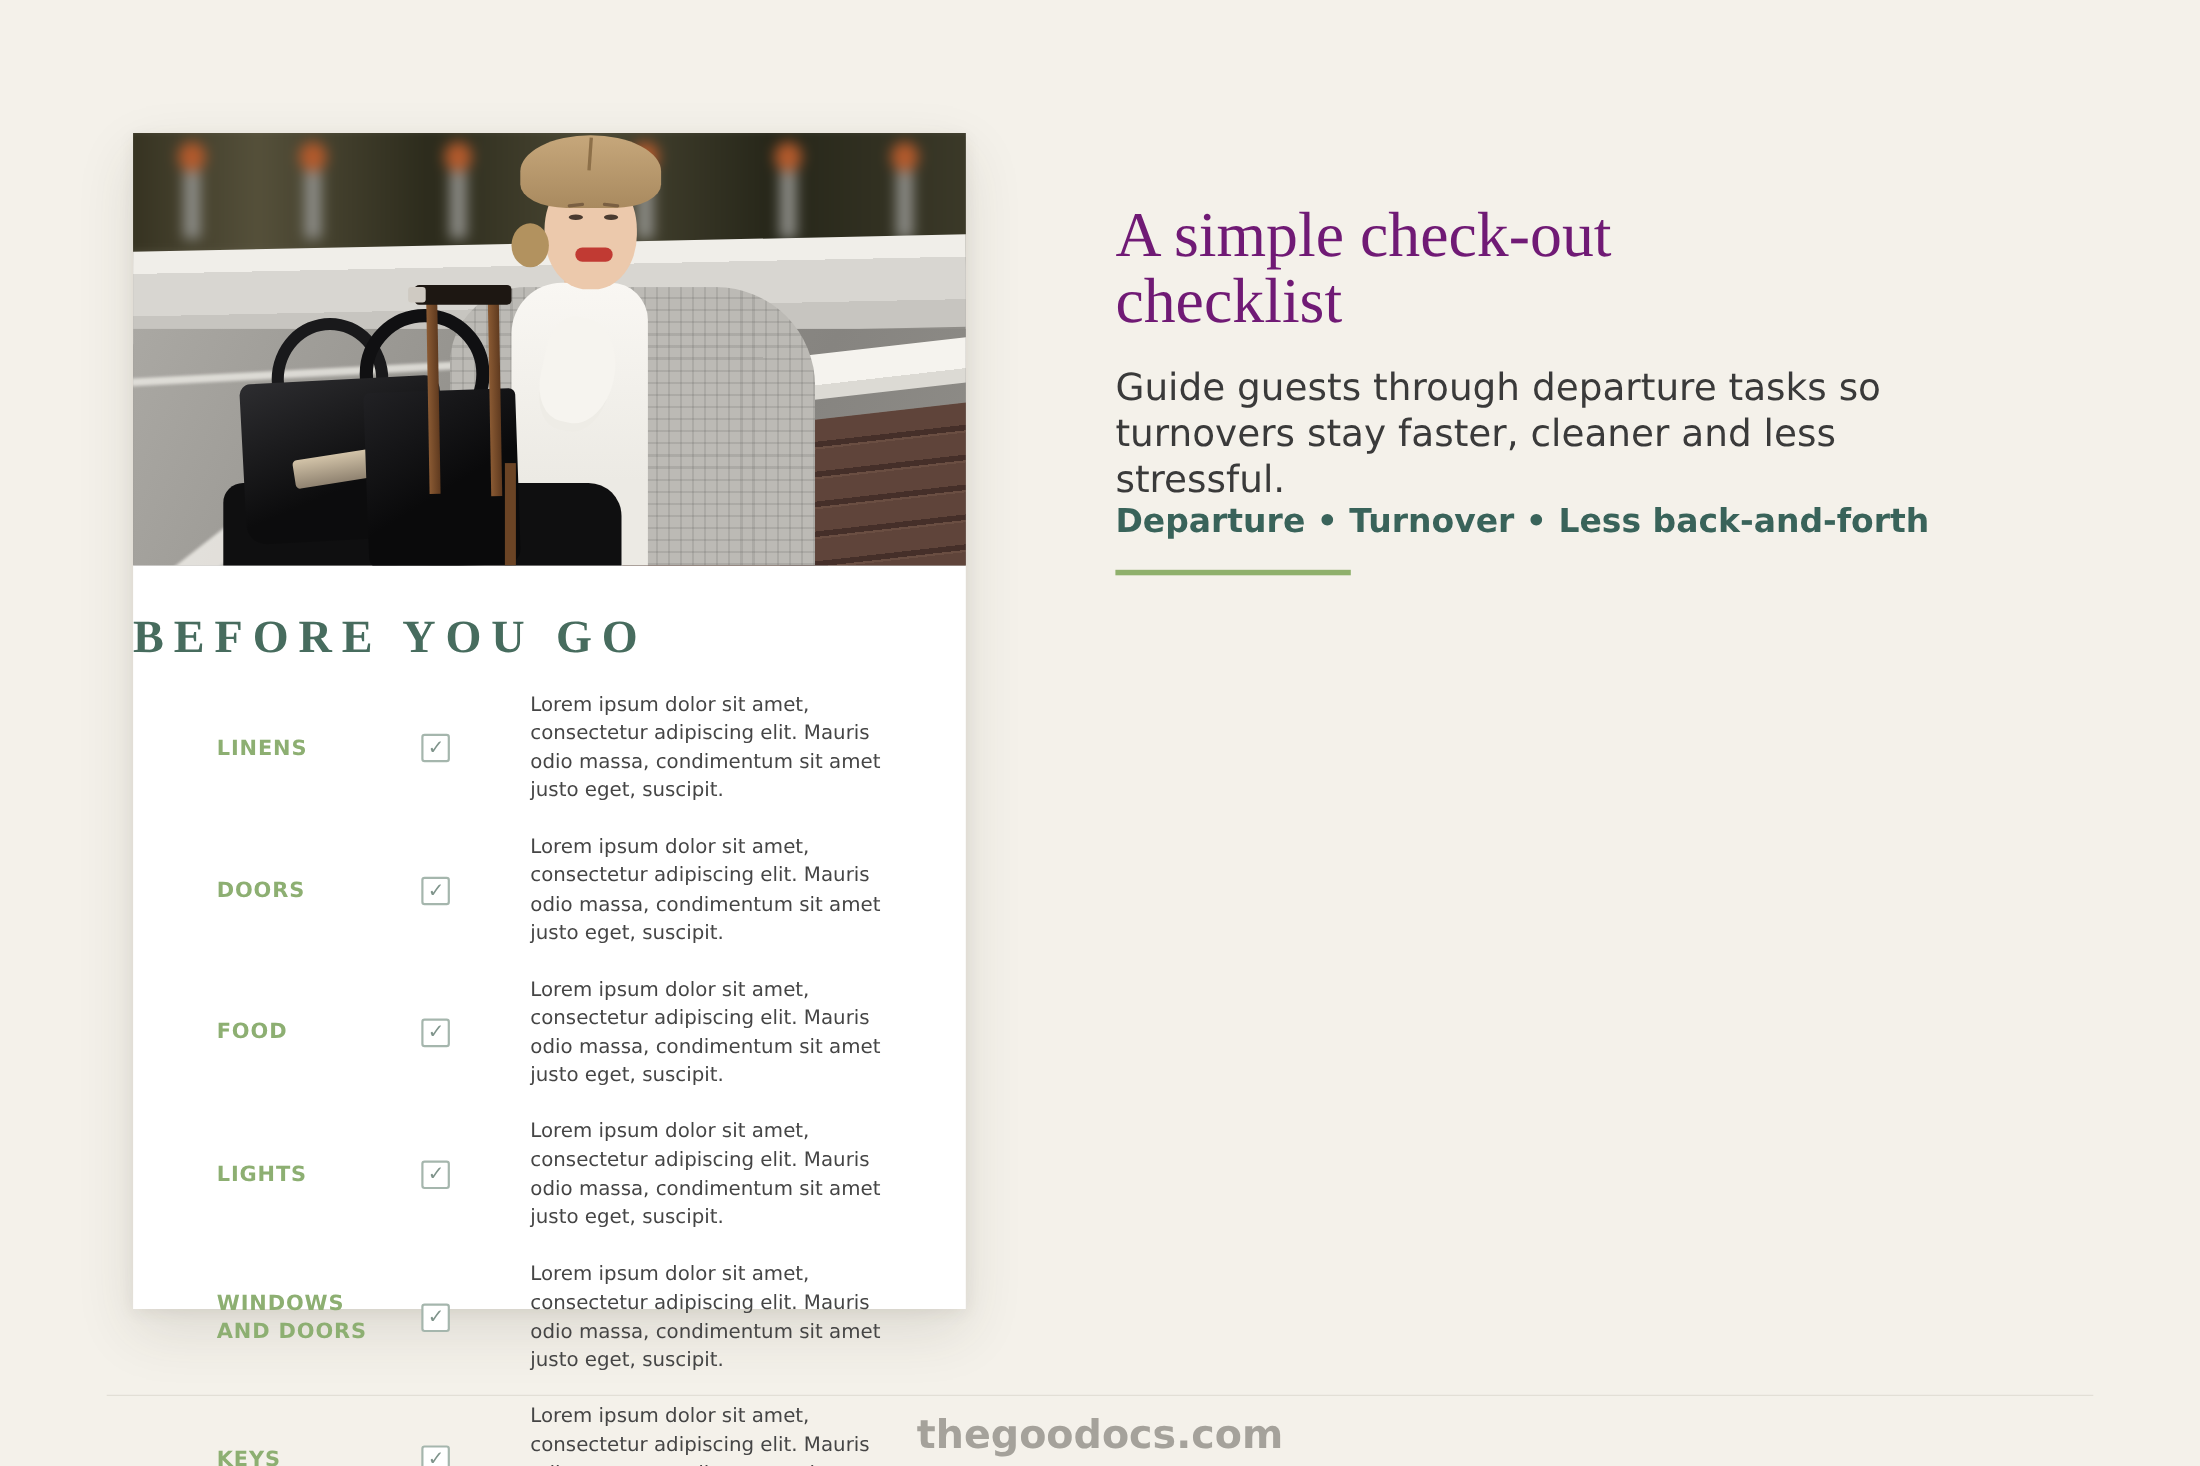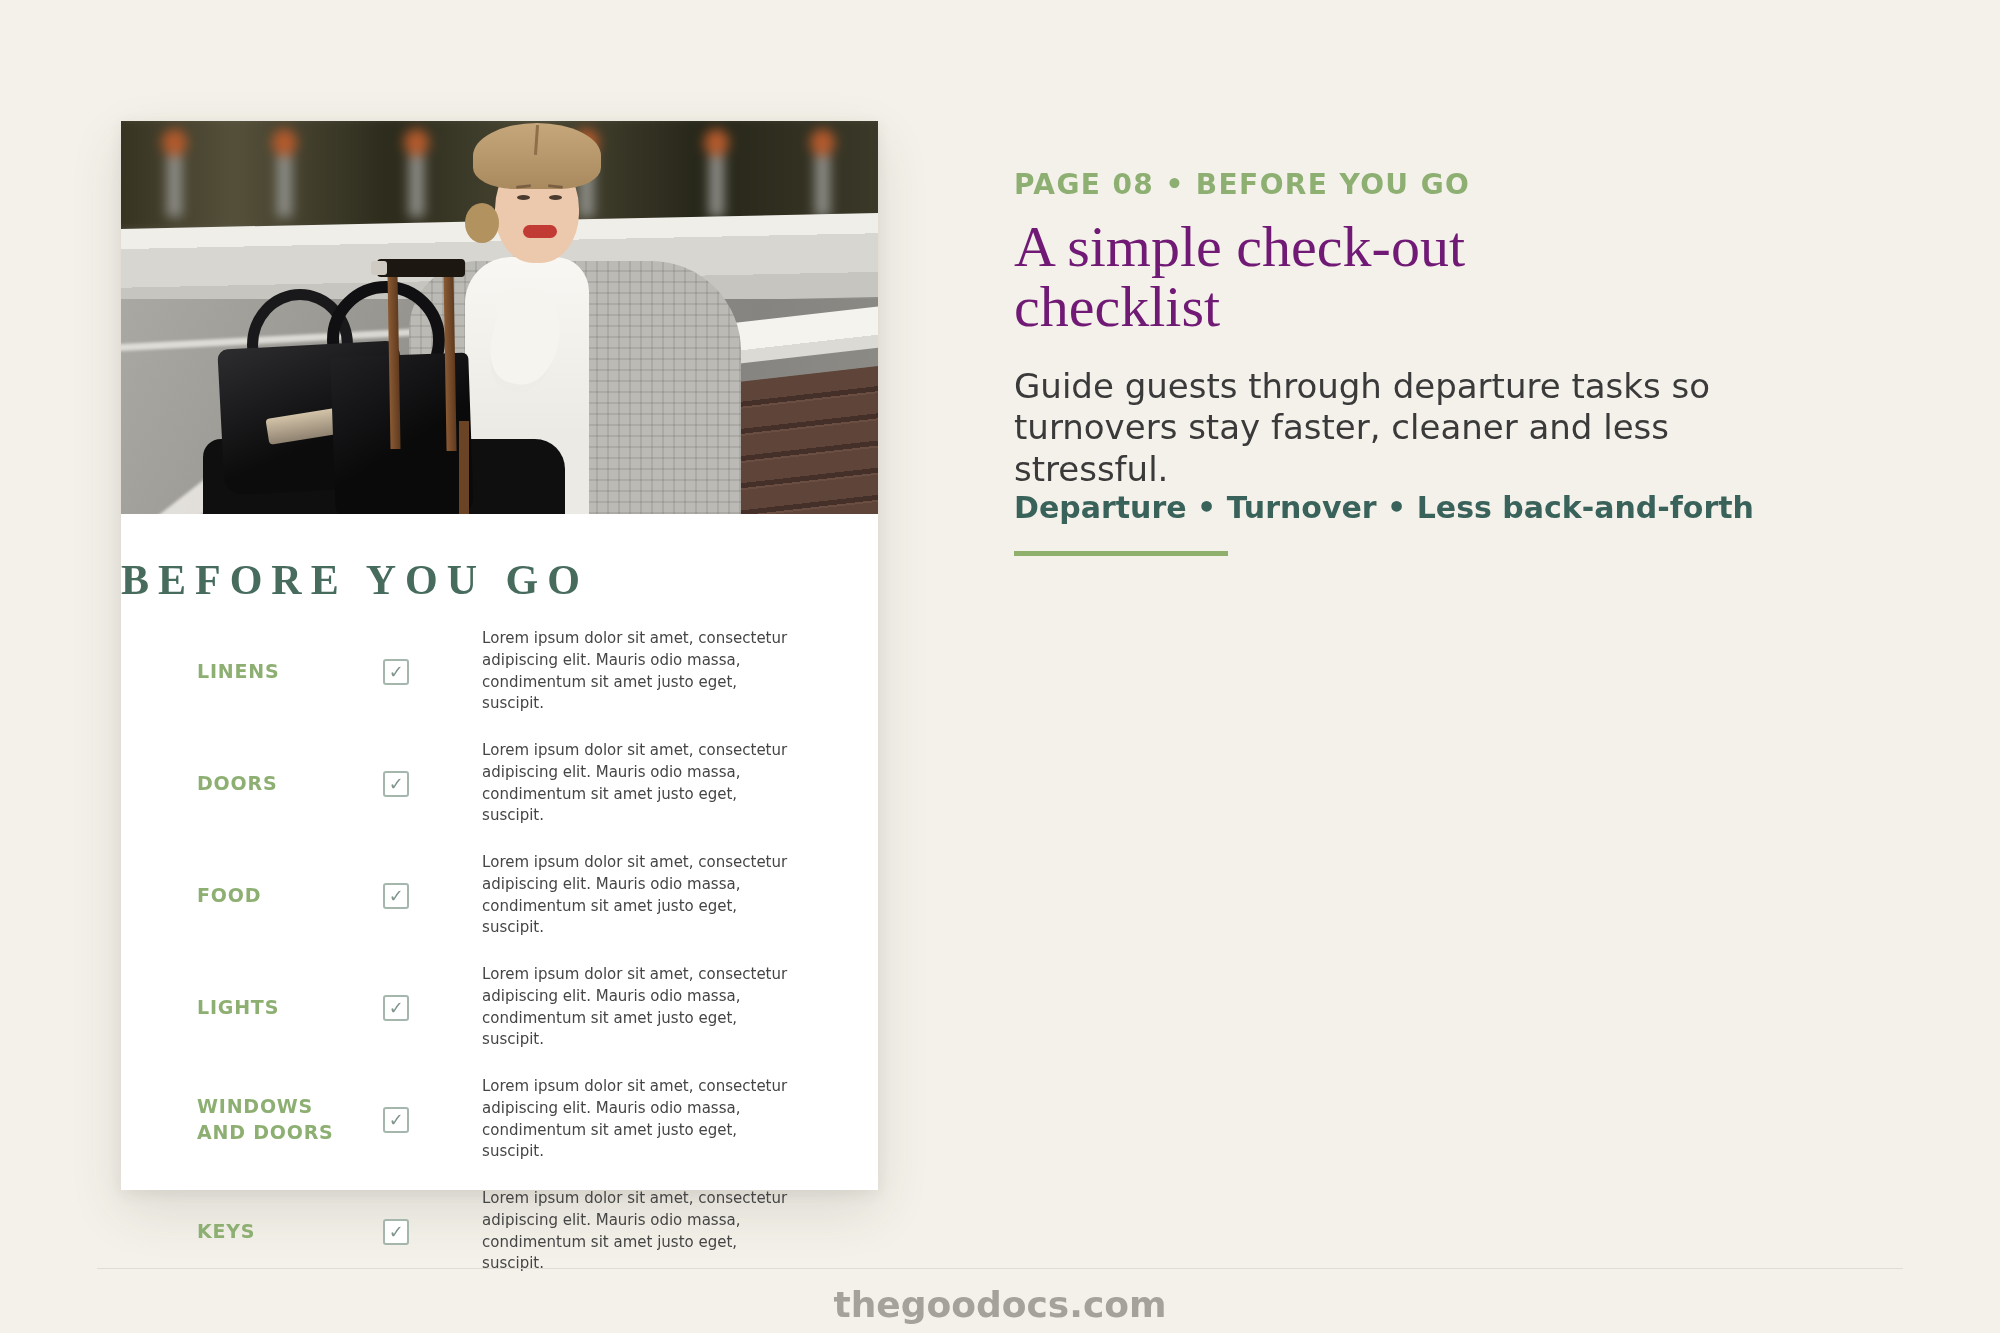--- a/index.html
+++ b/index.html
@@ -99,21 +99,21 @@
     font-size:42px; letter-spacing:9px; color:#476c5e;
   }
   .checklist { margin:24px 75px 0 76px; }
   .chk-row { display:flex; align-items:center; margin-bottom:25px; }
   .chk-label { width:140px; font-weight:bold; font-size:19px; letter-spacing:.8px;
     color:#8daf72; line-height:1.32; }
   .chk-box-col { width:120px; display:flex; justify-content:center; }
   .checkbox { width:26px; height:26px; border:2px solid #a5b6ad; border-radius:3px;
     display:flex; align-items:center; justify-content:center;
     color:#7f948b; font-size:18px; line-height:1; background:#fff; cursor:pointer; }
-  .chk-text { width:322px; margin-left:26px; font-size:15px; line-height:1.45; color:#454545; }
+  .chk-text { width:322px; margin-left:26px; font-size:18px; line-height:1.45; color:#454545; }
 
   
   .details { position:absolute; left:1014px; top:168px; width:780px; }
   .eyebrow { font-weight:bold; font-size:28px; letter-spacing:1.4px; color:#8daf72; }
   .heading { margin-top:16px; width:640px;
     font-family:"Liberation Serif","DejaVu Serif",serif;
     font-size:58px; line-height:1.04; color:#701a75; font-weight:normal; }
   .description { margin-top:28px; width:730px; font-size:34px; line-height:1.22; color:#3a3a3a; }
   .tags { font-weight:bold; font-size:30px; color:#39635a; }
   .tag-underline { margin-top:26px; width:214px; height:5px; background:#8fb06c; }
@@ -239,21 +239,20 @@
               <span>✓</span>
             </span>
         </div>
         <div class="chk-text">Lorem ipsum dolor sit amet, consectetur adipiscing elit. Mauris odio massa, condimentum sit amet justo eget, suscipit.</div>
       </div>
 
     </div>
   </div>
 
   <div class="details">
-    <div class="eyebrow">PAGE 08 • BEFORE YOU GO</div>
     <h1 class="heading">A simple check-out checklist</h1>
     <p class="description">Guide guests through departure tasks so turnovers stay faster, cleaner and less stressful.</p>
     <div class="tags">Departure • Turnover • Less back-and-forth</div>
     <div class="tag-underline"></div>
   </div>
 
   <div class="footer-divider"></div>
   <div class="footer-text">thegoodocs.com</div>
 
 </div>

